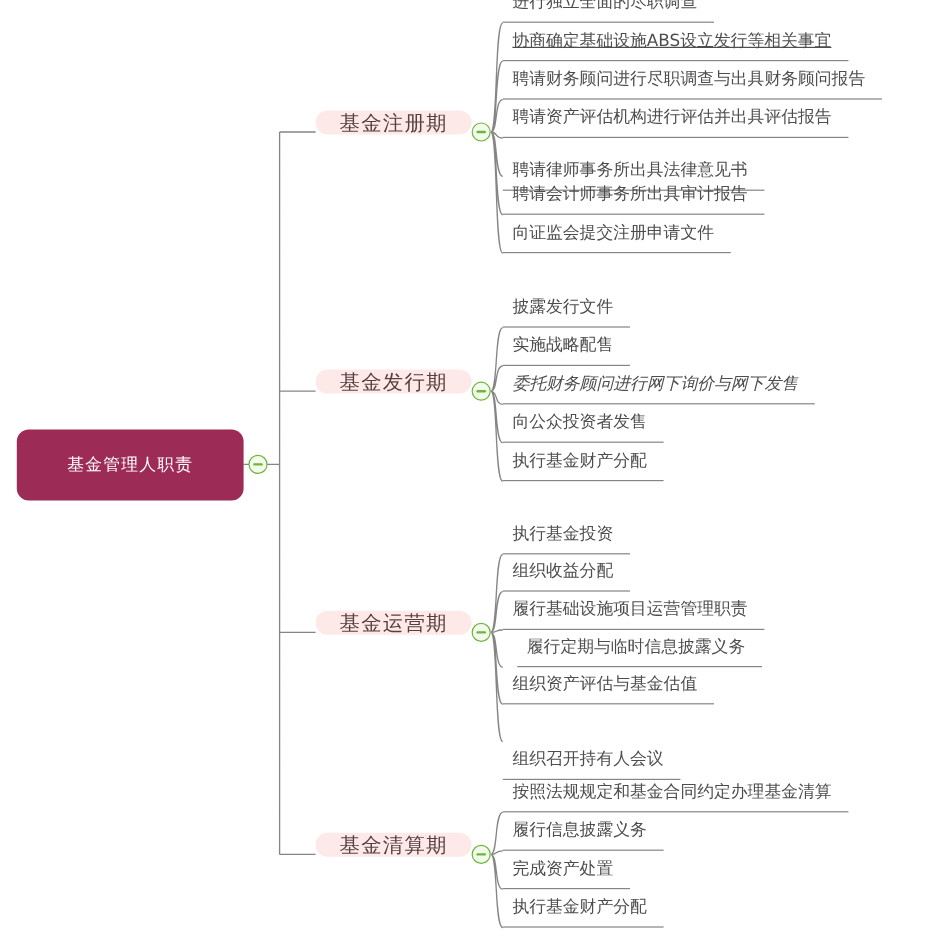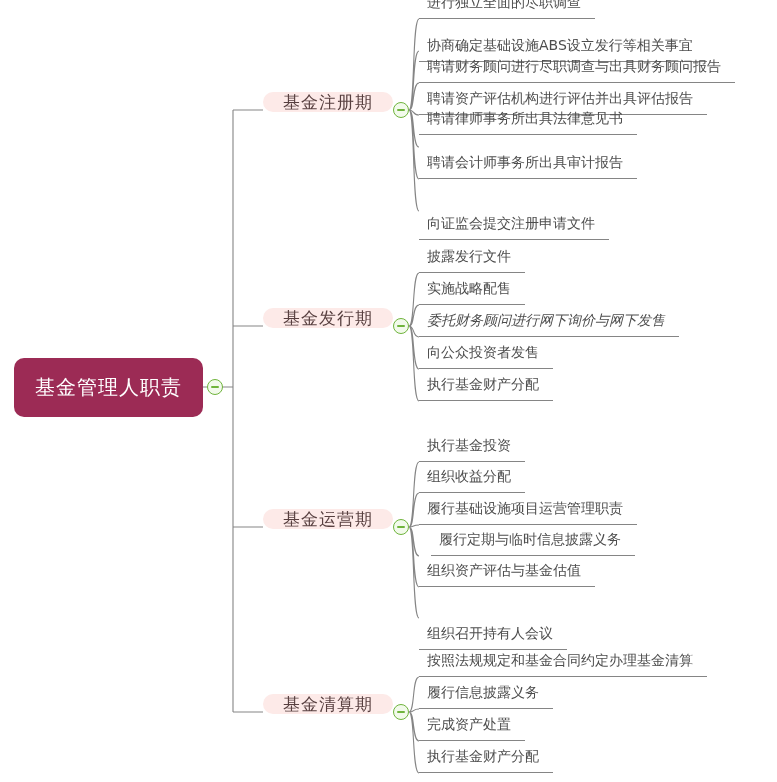--- a/index.html
+++ b/index.html
@@ -7,21 +7,21 @@
     position:relative;width:777px;height:782px;background:#ffffff;overflow:hidden;
     font-family:"DejaVu Sans","Liberation Sans",sans-serif;
   }
   .connectors{position:absolute;left:0;top:0;pointer-events:none;}
   .connectors path{stroke:var(--line,#858585);fill:none;stroke-width:1.1;}
 
   .root-node{
     position:absolute;left:14px;top:358px;width:189px;height:59px;
     background:var(--root-bg,#9c2b55);border-radius:10px;
     display:flex;align-items:center;justify-content:center;
-    color:var(--root-text,#ffffff);font-size:20px;letter-spacing:1px;cursor:pointer;
+    color:var(--root-text,#ffffff);font-size:14px;letter-spacing:1px;cursor:pointer;
   }
   .branch-node{
     position:absolute;left:263px;width:130px;height:20px;
     background:var(--branch-bg,#fdeae8);border-radius:12px;
     display:flex;align-items:center;justify-content:center;
     color:var(--branch-text,#573f3f);font-size:17px;letter-spacing:1px;cursor:pointer;
   }
   .leaf{
     position:absolute;left:419px;white-space:nowrap;
     color:var(--leaf-text,#4d4d4d);font-size:14px;line-height:18px;
@@ -67,26 +67,26 @@
     <span class="branch-label">基金运营期</span>
   </div>
   <div class="collapse branch-collapse" style="left: 393px; top: 519px;"></div>
 
   <div class="branch-node" style="top: 694px;">
     <span class="branch-label">基金清算期</span>
   </div>
   <div class="collapse branch-collapse" style="left: 393px; top: 704px;"></div>
 
   <div class="leaf" style="top: -7px;">进行独立全面的尽职调查</div>
-  <div class="leaf" style="top: 36px;">协商确定基础设施ABS设立发行等相关事宜</div>
+  <div class="leaf" style="top: 25px; text-decoration: underline;">协商确定基础设施ABS设立发行等相关事宜</div>
   <div class="leaf" style="top: 57px;">聘请财务顾问进行尽职调查与出具财务顾问报告</div>
   <div class="leaf" style="top: 89px;">聘请资产评估机构进行评估并出具评估报告</div>
-  <div class="leaf" style="top: 109px;">聘请律师事务所出具法律意见书</div>
+  <div class="leaf" style="top: 133px;">聘请律师事务所出具法律意见书</div>
   <div class="leaf" style="top: 153px;">聘请会计师事务所出具审计报告</div>
-  <div class="leaf" style="top: 185px; margin-top: 29px;">向证监会提交注册申请文件</div>
+  <div class="leaf" style="top: 185px;">向证监会提交注册申请文件</div>
 
   <div class="leaf" style="top: 247px;">披露发行文件</div>
   <div class="leaf" style="top: 279px;">实施战略配售</div>
   <div class="leaf" style="top: 311px; font-style: italic;">委托财务顾问进行网下询价与网下发售</div>
   <div class="leaf" style="top: 343px;">向公众投资者发售</div>
   <div class="leaf" style="top: 375px;">执行基金财产分配</div>
 
   <div class="leaf" style="top: 436px;">执行基金投资</div>
   <div class="leaf" style="top: 467px;">组织收益分配</div>
   <div class="leaf" style="top: 499px;">履行基础设施项目运营管理职责</div>

